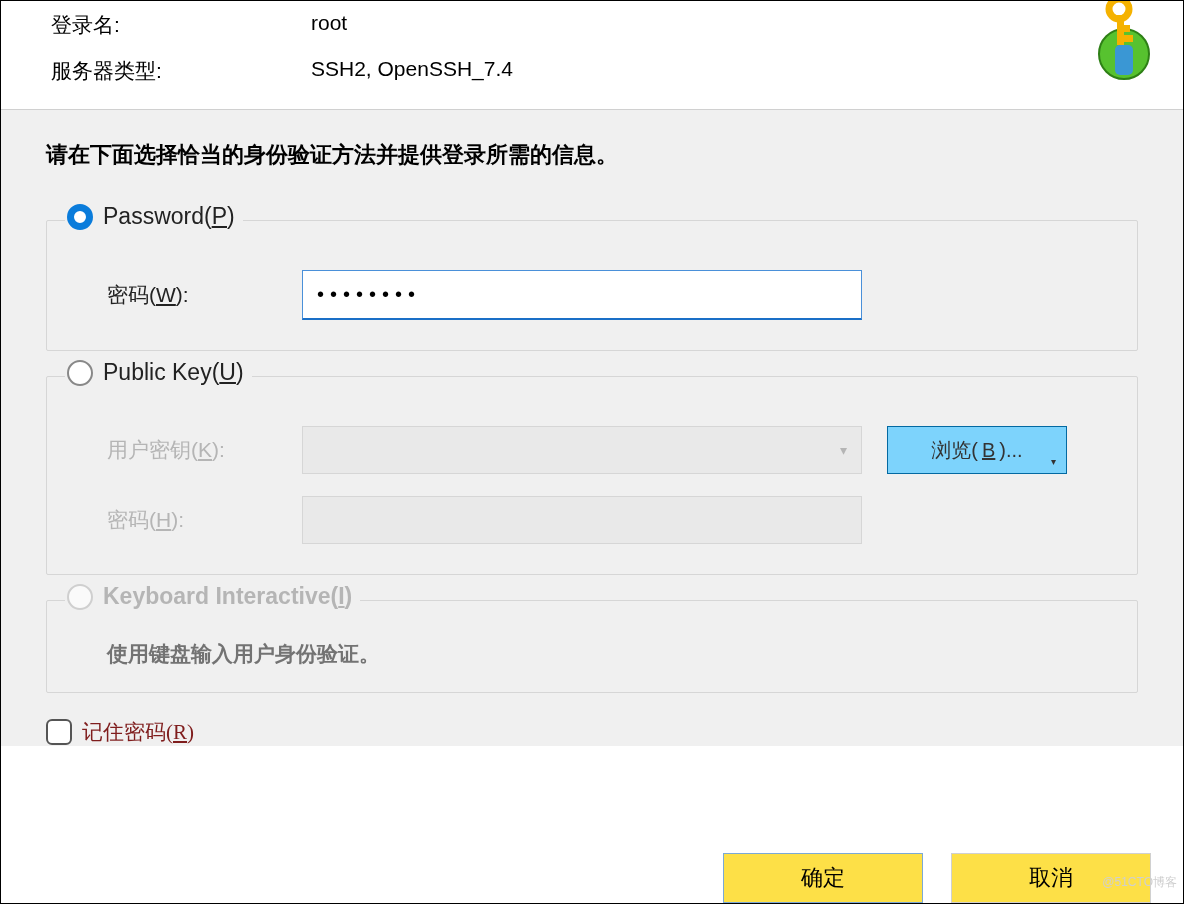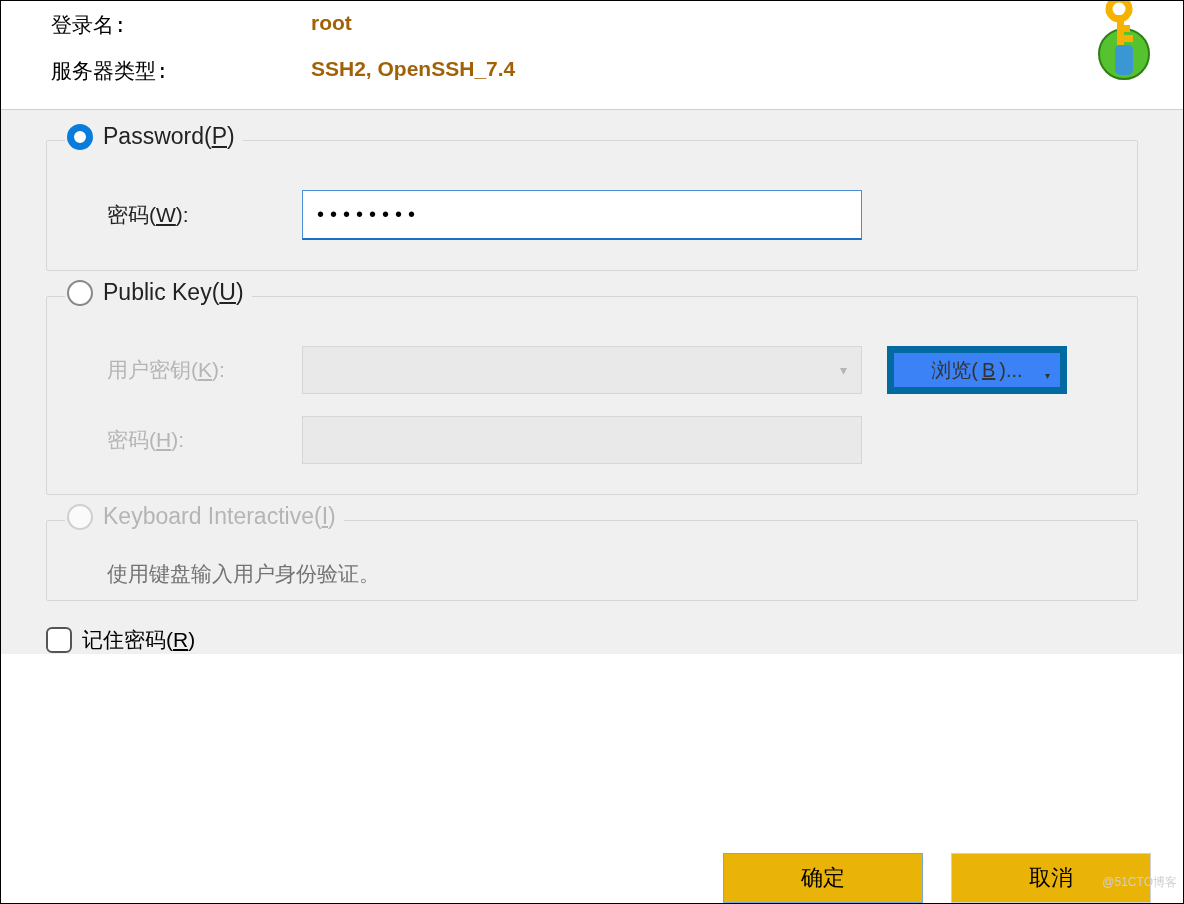--- a/index.html
+++ b/index.html
@@ -26,25 +26,24 @@
       position: relative;
     }
     .info-row {
       display: flex;
       margin-bottom: 18px;
       font-size: 21px;
     }
     .info-label {
       width: 260px;
       color: #000;
-      font-family: Liberation Mono, monospace;
     }
     .info-value {
-      font-weight: bold;
-      color: #a16207;
+      font-weight: normal;
+      color: #000000;
     }
     .header-icon {
       position: absolute;
       right: 20px;
       top: 0px;
     }
     .gray-body {
       background: #f0f0f0;
       padding: 30px 45px 0 45px;
     }
@@ -133,22 +132,22 @@
       position: absolute;
       right: 14px; top: 50%;
       transform: translateY(-50%);
       color: #b5b5b5;
       font-size: 14px;
     }
     .browse-btn {
       width: 180px;
       height: 48px;
       margin-left: 25px;
-      background: #3b82f6;
-      border: 7px solid #0369a1;
+      background: #7dd3fc;
+      border: 1px solid #0369a1;
       font-size: 20px;
       color: #333;
       display:flex;align-items:center;justify-content:center;
       gap:4px;
       position:relative;
     }
     .browse-btn .caret { position:absolute; right:10px; bottom:6px; font-size:10px; color:#333; }
     .input-disabled {
       width: 560px;
       height: 48px;
@@ -166,29 +165,29 @@
       margin-top: 10px;
       padding-left: 0px;
     }
     .checkbox {
       width: 26px; height: 26px;
       border: 2px solid #555;
       border-radius: 6px;
       background:#fff;
       margin-right: 10px;
     }
-    .remember-label { font-size: 21px; color:#000000; }
+    .remember-label { font-size: 21px; color:#7f1d1d;font-family:Liberation Serif, serif; }
     .buttons-row {
       position: absolute;
       bottom: 0; right: 32px;
       display:flex; gap: 28px;
     }
     .dlg-btn {
       width: 200px; height: 50px;
-      background:#eab308;
+      background:#fde047;
       border:1px solid #7ba9d6;
       font-size:22px;
       display:flex;align-items:center;justify-content:center;
       overflow:hidden;
     }
     .dlg-btn.cancel { border-color:#d0d0d0;font-family:Liberation Serif, serif; }
     .watermark {
       position:absolute; right:6px; bottom:12px;
       font-size:12px; color:#cfcfcf;
     }
@@ -215,20 +214,21 @@
         <circle cx="56" cy="8" r="10" fill="none" stroke="#f5b200" stroke-width="7"></circle>
         <rect x="54" y="14" width="7" height="30" fill="#f5b200"></rect>
         <rect x="54" y="34" width="16" height="7" fill="#f5b200"></rect>
         <rect x="54" y="24" width="13" height="7" fill="#f5b200"></rect>
       </svg>
     </div>
   </div>
 
   <div class="gray-body">
 
+    <div class="instruction">请在下面选择恰当的身份验证方法并提供登录所需的信息。</div>
 
     <div class="group">
       <div class="group-header">
         <div class="radio selected"></div>
         <div class="radio-label">
           <span>Password(</span><span class="underline">P</span><span>)</span>
         </div>
       </div>
       <div class="form-row">
         <div class="form-label">
@@ -260,21 +260,21 @@
         </div>
       </div>
       <div class="form-row">
         <div class="form-label disabled">
           <span>密码(</span><span class="underline">H</span><span>):</span>
         </div>
         <div class="input-disabled"></div>
       </div>
     </div>
 
-    <div class="group" style="padding-bottom:12px;">
+    <div class="group" style="padding-bottom:24px;font-weight:bold;">
       <div class="group-header">
         <div class="radio disabled"></div>
         <div class="radio-label disabled">
           <span>Keyboard Interactive(</span><span class="underline">I</span><span>)</span>
         </div>
       </div>
       <div class="kbd-desc">使用键盘输入用户身份验证。</div>
     </div>
 
     <div class="remember-row">

